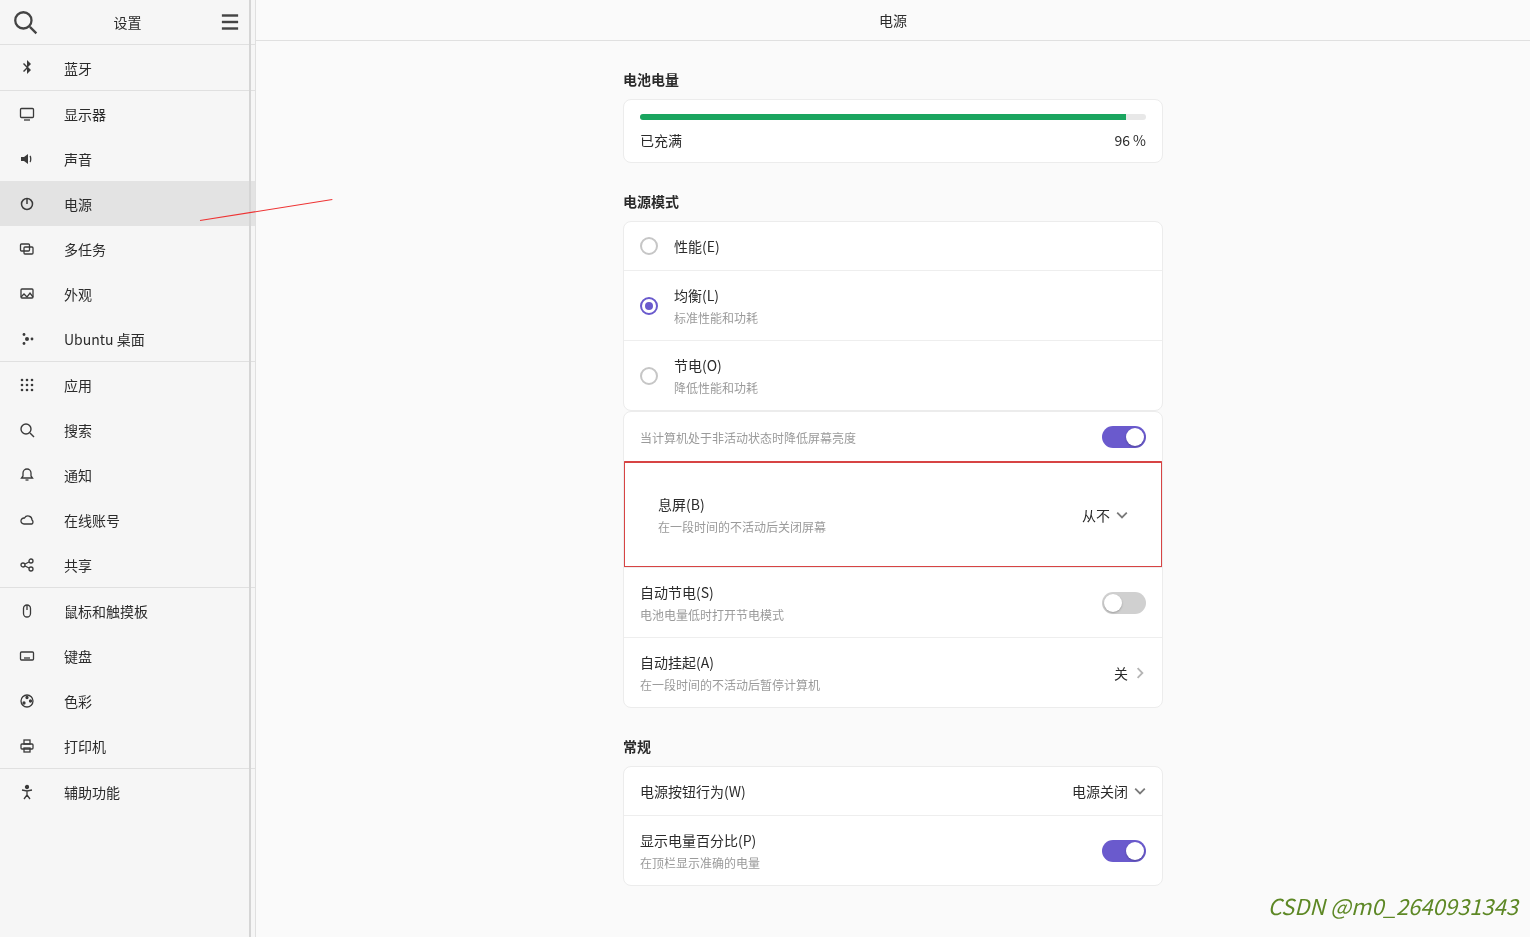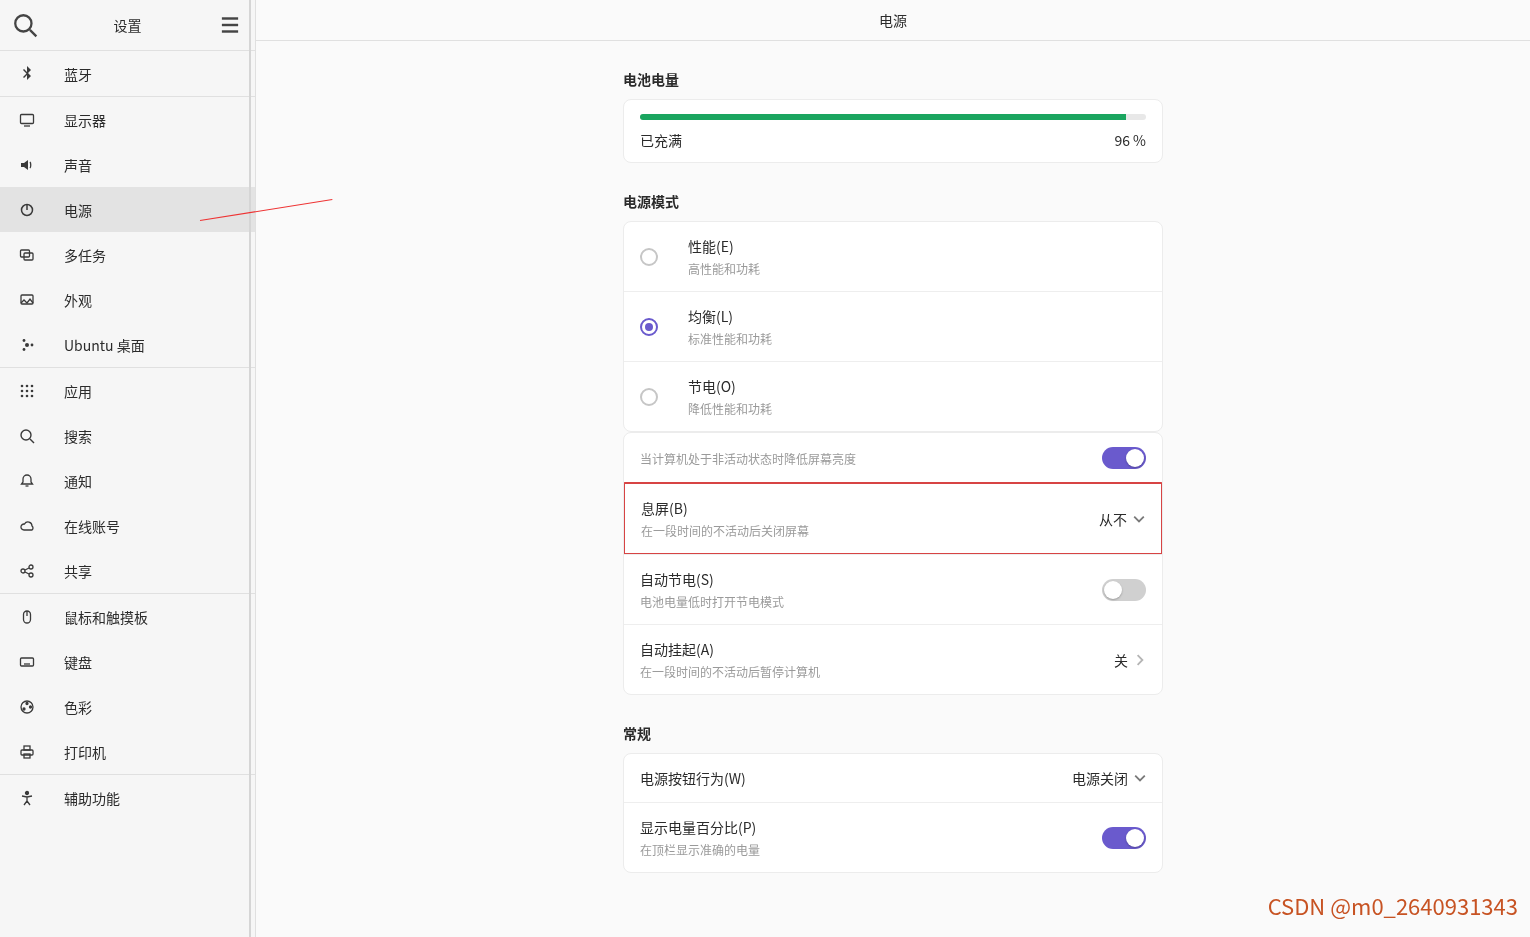--- a/index.html
+++ b/index.html
@@ -1,39 +1,39 @@
 <!DOCTYPE html>
 <html><head>
 <meta charset="utf-8">
 <style>
 * { box-sizing: border-box; margin: 0; padding: 0; font-family: -apple-system, "Noto Sans CJK SC", "Microsoft YaHei", sans-serif; }
 body { width: 1530px; height: 937px; background: #fafafa; display: flex; overflow: hidden; position: relative; }
 
 
 .sidebar { width: 256px; background: #f6f6f6; border-right: 1px solid #e0e0e0; display: flex; flex-direction: column; position: relative; }
 .sidebar-scroll-edge { position: absolute; right: 4px; top: 0; bottom: 0; width: 2px; background: #d5d5d5; }
-.sidebar-header { height: 51px; display: flex; align-items: center; justify-content: space-between; padding: 0 12px; border-bottom: 1px solid #e0e0e0; }
+.sidebar-header { height: 45px; display: flex; align-items: center; justify-content: space-between; padding: 0 12px; border-bottom: 1px solid #e0e0e0; }
 .sidebar-header .title { flex: 1; text-align: center; font-size: 14px; color: #2b2b2b; }
 .icon-btn { width: 26px; height: 26px; display: inline-flex; align-items: center; justify-content: center; color: #444; cursor: pointer; }
 .sidebar-list { flex: 1; overflow-y: auto; }
 .sidebar-group-sep { height: 1px; background: #e0e0e0; margin: 0; }
 .sidebar-item { height: 45px; display: flex; align-items: center; gap: 28px; padding: 0 18px; font-size: 14px; color: #2b2b2b; cursor: pointer; }
 .sidebar-item.active { background: #e3e3e3; }
 .sidebar-item .sicon { width: 18px; height: 18px; display: inline-flex; align-items: center; justify-content: center; color: #3a3a3a; }
 .sicon svg { width: 16px; height: 16px; display: block; }
 
 
 .main { flex: 1; background: #fafafa; display: flex; flex-direction: column; }
 .main-header { height: 41px; border-bottom: 1px solid #e0e0e0; background: #fafafa; display: flex; align-items: center; justify-content: center; font-size: 14px; color: #2b2b2b; }
 .content { flex: 1; overflow-y: auto; padding: 0 0 30px 0; }
 .content-inner { width: 540px; margin: 0 auto; }
 
 .sec-title { font-size: 14px; font-weight: 600; color: #2b2b2b; margin: 28px 0 10px 0; }
 .card { background: #fff; border: 1px solid #ececec; border-radius: 8px; overflow: hidden; }
-.row { padding: 14px 16px; display: flex; align-items: center; gap: 30px; border-top: 1px solid #eee; justify-content: space-between; }
+.row { padding: 14px 16px; display: flex; align-items: center; gap: 16px; border-top: 1px solid #eee; justify-content: space-between; }
 .row:first-child { border-top: none; }
 .row-main { flex: 1; display: flex; flex-direction: column; gap: 4px; }
 .row-title { font-size: 14px; color: #2b2b2b; }
 .row-sub { font-size: 12px; color: #9a9a9a; }
 
 
 .battery-card { padding: 14px 16px 12px 16px; }
 .progress { height: 6px; border-radius: 3px; background: #e8e8e8; overflow: hidden; margin-bottom: 10px; }
 .progress .bar { height: 100%; background: #1aa55f; }
 .battery-line { display: flex; justify-content: space-between; font-size: 14px; color: #2b2b2b; }
@@ -48,28 +48,28 @@
 .switch::after { content: ""; position: absolute; width: 18px; height: 18px; background: #fff; border-radius: 50%; top: 2px; left: 2px; box-shadow: 0 1px 2px rgba(0,0,0,.25); }
 .switch.on { background: #6a5acd; }
 .switch.on::after { left: auto; right: 2px; }
 
 
 .dd { display: inline-flex; align-items: center; gap: 6px; font-size: 14px; color: #2b2b2b; }
 .chev { width: 12px; height: 12px; display: inline-flex; align-items: center; justify-content: center; color: #7a7a7a; }
 .right-angle { color: #b5b5b5; }
 
 
-.highlight-red { border: 2px solid #d74444; border-radius: 2px; margin: -1px; padding: 0 !important; }
+.highlight-red { border: 2px solid #d74444; border-radius: 2px; margin: -1px; padding: 17px !important; }
 .highlight-red .row-inner { padding: 14px 16px; display: flex; align-items: center; gap: 14px; width: 100%; }
 
 
 .arrow-anno { position: absolute; border-top: 1.5px solid #e33; transform-origin: left center; }
 
 
-.watermark { position: absolute; right: 12px; bottom: 16px; font-size: 22px; color: #c2410c; pointer-events: none; opacity: .9; }
+.watermark { position: absolute; right: 12px; bottom: 16px; font-size: 22px; color: #4d7c0f; font-style: italic; pointer-events: none; opacity: .9; }
 </style>
 </head>
 <body>
 
 <div class="sidebar">
   <div class="sidebar-header">
     <span class="icon-btn">
       <svg viewBox="0 0 16 16" fill="none" stroke="currentColor" stroke-width="1.4">
           <circle cx="7" cy="7" r="5"></circle>
           <line x1="11" y1="11" x2="15" y2="15"></line>
@@ -277,21 +277,20 @@
           <span>96 %</span>
         </div>
       </div>
 
       <div class="sec-title">电源模式</div>
       <div class="card" id="pm-card">
           <div class="row">
             <span class="radio "></span>
             <div class="row-main">
               <span class="row-title">性能(E)</span>
-              <span class="row-sub">高性能和功耗</span>
             </div>
           </div>
           <div class="row">
             <span class="radio on"></span>
             <div class="row-main">
               <span class="row-title">均衡(L)</span>
               <span class="row-sub">标准性能和功耗</span>
             </div>
           </div>
           <div class="row">

